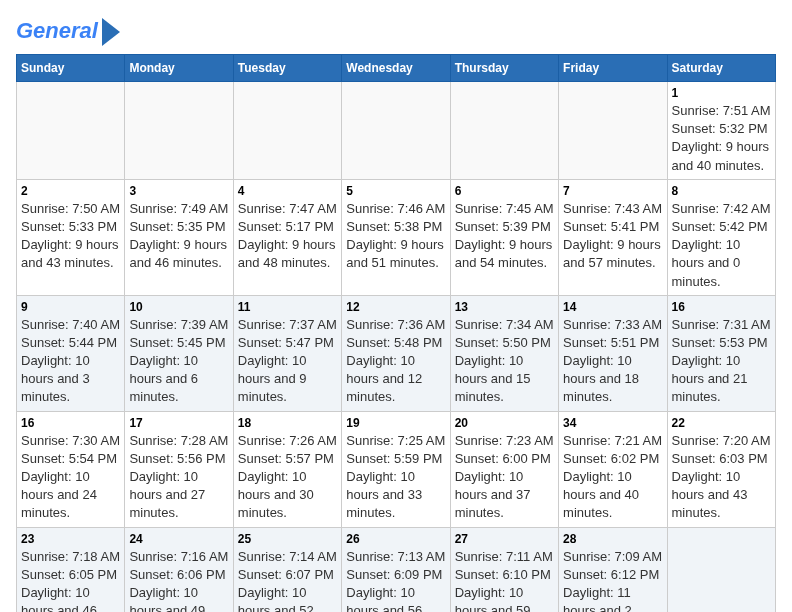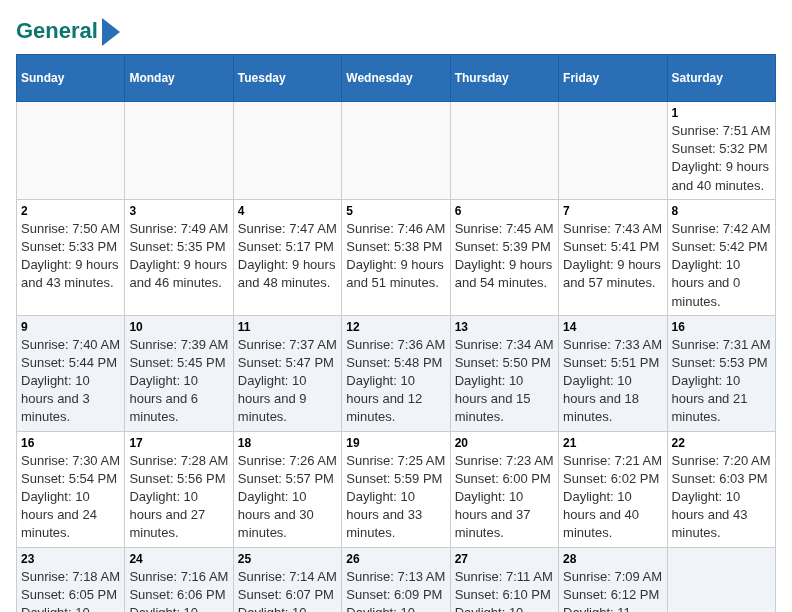--- a/index.html
+++ b/index.html
@@ -20,21 +20,22 @@
       display: flex;
       align-items: center;
     }
     .logo-text {
       font-size: 22px;
       font-weight: bold;
       color: #333;
       line-height: 1.1;
     }
     .logo-text span {
-      color: #0f766e;
+      color: #3b82f6;
+      font-style: italic;
     }
     .logo-arrow {
       width: 0;
       height: 0;
       border-top: 14px solid transparent;
       border-bottom: 14px solid transparent;
       border-left: 18px solid #2a6eb5;
       margin-left: 4px;
       margin-top: 2px;
     }
@@ -51,21 +52,21 @@
       color: #555;
     }
     .calendar-table {
       width: 100%;
       border-collapse: collapse;
       font-size: 11px;
     }
     .calendar-table th {
       background-color: #2a6eb5;
       color: #fff;
-      padding: 16px 4px;
+      padding: 6px 4px;
       text-align: left;
       font-size: 12px;
       border: 1px solid #1a5ea5;
     }
     .calendar-table td {
       border: 1px solid #ccc;
       vertical-align: top;
       padding: 4px;
       width: calc(100% / 7);
       height: 85px;
@@ -249,21 +250,21 @@
 Sunset: 5:59 PM
 Daylight: 10 hours and 33 minutes.</div>
         </td>
         <td>
           <div class="day-number">20</div>
           <div class="day-info">Sunrise: 7:23 AM
 Sunset: 6:00 PM
 Daylight: 10 hours and 37 minutes.</div>
         </td>
         <td>
-          <div class="day-number">21</div>
+          <div class="day-number">34</div>
           <div class="day-info">Sunrise: 7:21 AM
 Sunset: 6:02 PM
 Daylight: 10 hours and 40 minutes.</div>
         </td>
         <td>
           <div class="day-number">22</div>
           <div class="day-info">Sunrise: 7:20 AM
 Sunset: 6:03 PM
 Daylight: 10 hours and 43 minutes.</div>
         </td>

